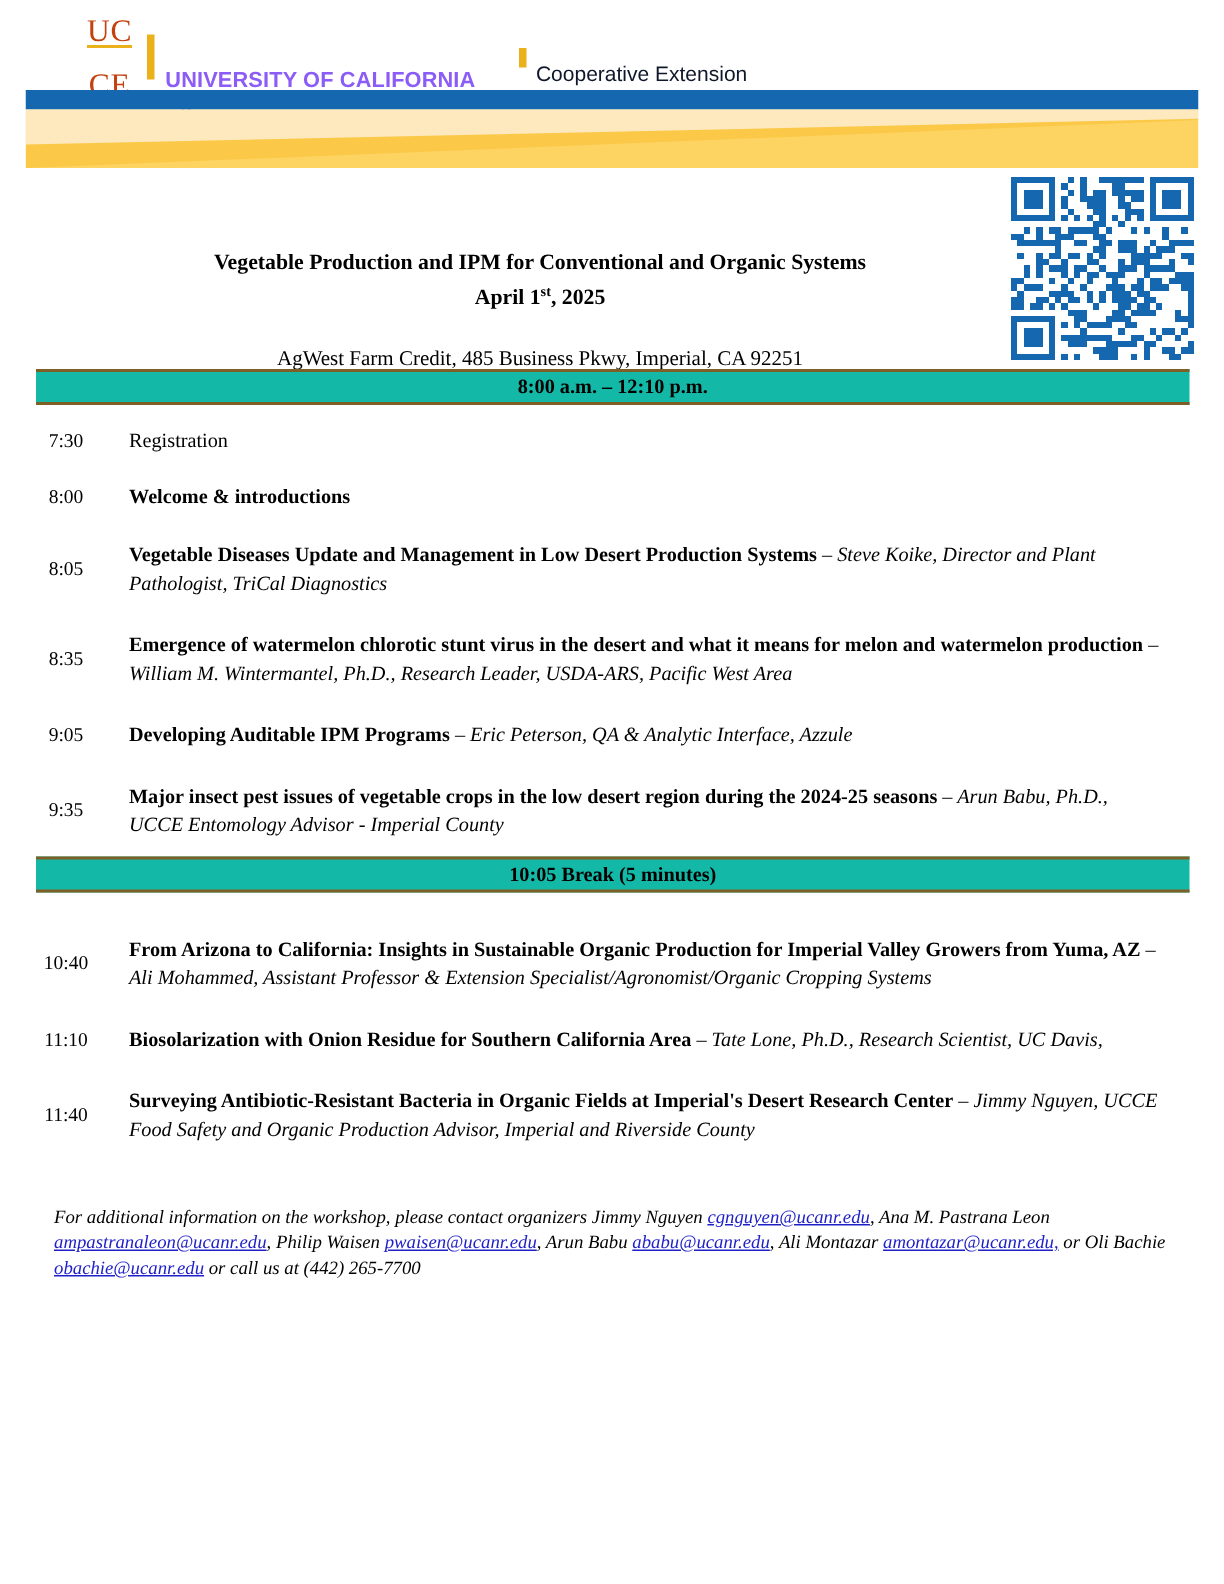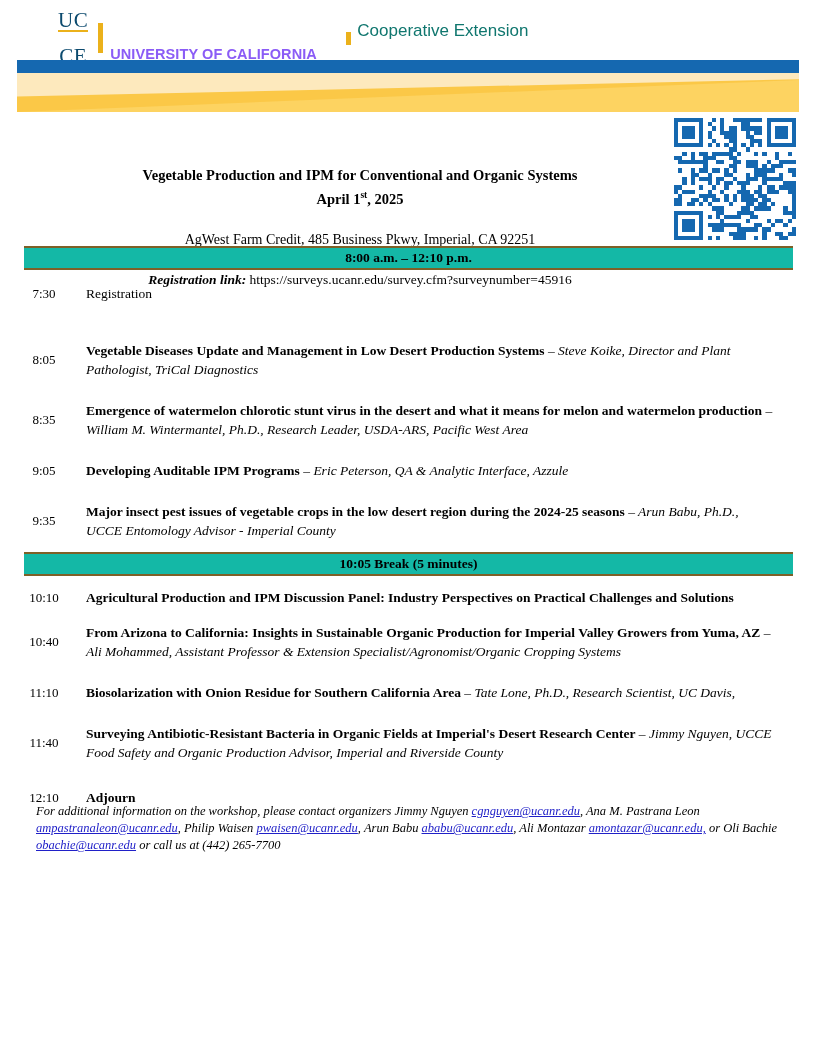--- a/index.html
+++ b/index.html
@@ -21,21 +21,21 @@
   .logo-row {
     position: absolute;
     left: 58px;
     top: 16px;
     display: flex;
     align-items: center;
     height: 44px;
   }
   .uc-ce {
     font-family: "Liberation Serif", "DejaVu Serif", serif;
-    color: #0c4a6e;
+    color: #c2410c;
     font-size: 21px;
     line-height: 17px;
     letter-spacing: 0.5px;
     text-align: center;
     padding-right: 4px;
   }
   .uc-ce .uc-line1 {
     display: block;
     border-bottom: 2px solid #ebb11b;
     padding-bottom: 1px;
@@ -58,24 +58,24 @@
     font-family: "Liberation Sans", "DejaVu Sans", sans-serif;
     color: #8b5cf6;
     font-weight: bold;
     line-height: 14px;
     margin-top: 45px;
   }
   .anr-text .l1 { display: block; font-size: 14.5px; letter-spacing: 0.1px; }
   .anr-text .l2 { display: block; font-size: 13.5px; letter-spacing: 0.1px; }
   .coop-ext {
     font-family: "Liberation Sans", "DejaVu Sans", sans-serif;
-    color: #0f766e;
-    font-size: 17px;
+    color: #0f172a;
+    font-size: 14px;
     align-self: flex-end;
-    padding-bottom: 19px;
+    padding-bottom: 3px;
   }
 
   
   .banner {
     position: absolute;
     left: 17px;
     top: 60px;
     width: 782px;
     height: 52px;
     overflow: hidden;
@@ -256,21 +256,20 @@
   <div class="cream"></div>
   <div class="gold-wedge"></div>
   <div class="gold-wedge2"></div>
   <div class="pale-wedge"></div>
 </div>
 
 <div class="title-block">
   <div class="title-main">Vegetable Production and IPM for Conventional and Organic Systems</div>
   <div class="title-date"><span>April 1</span><sup>st</sup><span>, 2025</span></div>
   <div class="title-venue">AgWest Farm Credit, 485 Business Pkwy, Imperial, CA 92251</div>
-  <div class="title-reg"><span class="lbl">Registration link:</span> <span>https://surveys.ucanr.edu/survey.cfm?surveynumber=45916</span></div>
 </div>
 
 <div class="qr-wrap">
   <svg class="qr-canvas" viewBox="0 0 29 29" shape-rendering="crispEdges">
     <rect width="29" height="29" fill="#ffffff"></rect>
     <g fill="#1568b0" id="qr-modules">
         <rect x="0" y="0" width="1" height="1"></rect>
         <rect x="1" y="0" width="1" height="1"></rect>
         <rect x="2" y="0" width="1" height="1"></rect>
         <rect x="3" y="0" width="1" height="1"></rect>
@@ -683,20 +682,24 @@
 
   <div class="bar">8:00 a.m. –  12:10 p.m.</div>
 
   <div class="sp-14"></div>
   <div class="row">
     <div class="time">7:30</div>
     <div class="desc"><span>Registration</span><i></i></div>
   </div>
 
   <div class="sp-18"></div>
+  <div class="row">
+    <div class="time">8:00</div>
+    <div class="desc"><b>Welcome &amp; introductions</b><i></i></div>
+  </div>
 
   <div class="sp-20"></div>
   <div class="row">
     <div class="time">8:05</div>
     <div class="desc"><b>Vegetable Diseases Update and Management in Low Desert Production Systems</b><i> – Steve Koike, Director and Plant Pathologist, TriCal Diagnostics</i></div>
   </div>
 
   <div class="sp-22"></div>
   <div class="row">
     <div class="time">8:35</div>
@@ -712,46 +715,38 @@
   <div class="sp-22"></div>
   <div class="row">
     <div class="time">9:35</div>
     <div class="desc"><b>Major insect pest issues of vegetable crops in the low desert region during the 2024-25 seasons</b><i> – Arun Babu, Ph.D., UCCE Entomology Advisor - Imperial County</i></div>
   </div>
 
   <div class="sp-12"></div>
   <div class="bar">10:05  Break (5 minutes)</div>
 
   <div class="sp-12"></div>
-  <div class="row">
-    <div class="time">10:10</div>
-    <div class="desc"><b>Agricultural Production and IPM Discussion Panel: Industry Perspectives on Practical Challenges and Solutions</b><i></i></div>
-  </div>
 
   <div class="sp-16"></div>
   <div class="row">
     <div class="time">10:40</div>
     <div class="desc"><b>From Arizona to California: Insights in Sustainable Organic Production for Imperial Valley Growers from Yuma, AZ</b><i> – Ali Mohammed, Assistant Professor &amp; Extension Specialist/Agronomist/Organic Cropping Systems</i></div>
   </div>
 
   <div class="sp-22"></div>
   <div class="row">
     <div class="time">11:10</div>
     <div class="desc"><b>Biosolarization with Onion Residue for Southern California Area</b><i> – Tate Lone, Ph.D., Research Scientist, UC Davis,</i></div>
   </div>
 
   <div class="sp-22"></div>
   <div class="row">
     <div class="time">11:40</div>
     <div class="desc"><b>Surveying Antibiotic-Resistant Bacteria in Organic Fields at Imperial's Desert Research Center</b><i> – Jimmy Nguyen, UCCE Food Safety and Organic Production Advisor, Imperial and Riverside County</i></div>
   </div>
 
   <div class="sp-26"></div>
-  <div class="row">
-    <div class="time">12:10</div>
-    <div class="desc"><b>Adjourn</b><i></i></div>
-  </div>
 
 </div>
 
 <div class="footer">
   <span>For additional information on the workshop, please contact organizers Jimmy Nguyen </span><span id="footer-contacts"><a href="mailto:cgnguyen@ucanr.edu">cgnguyen@ucanr.edu</a><span>, Ana M. Pastrana Leon </span><a href="mailto:ampastranaleon@ucanr.edu">ampastranaleon@ucanr.edu</a><span>, Philip Waisen </span><a href="mailto:pwaisen@ucanr.edu">pwaisen@ucanr.edu</a><span>, Arun Babu </span><a href="mailto:ababu@ucanr.edu">ababu@ucanr.edu</a><span>, Ali Montazar </span><a href="mailto:amontazar@ucanr.edu,">amontazar@ucanr.edu,</a><span> or Oli Bachie </span><a href="mailto:obachie@ucanr.edu">obachie@ucanr.edu</a><span> or call us at (442) 265-7700</span></span>
 </div>
 
 </body></html>

